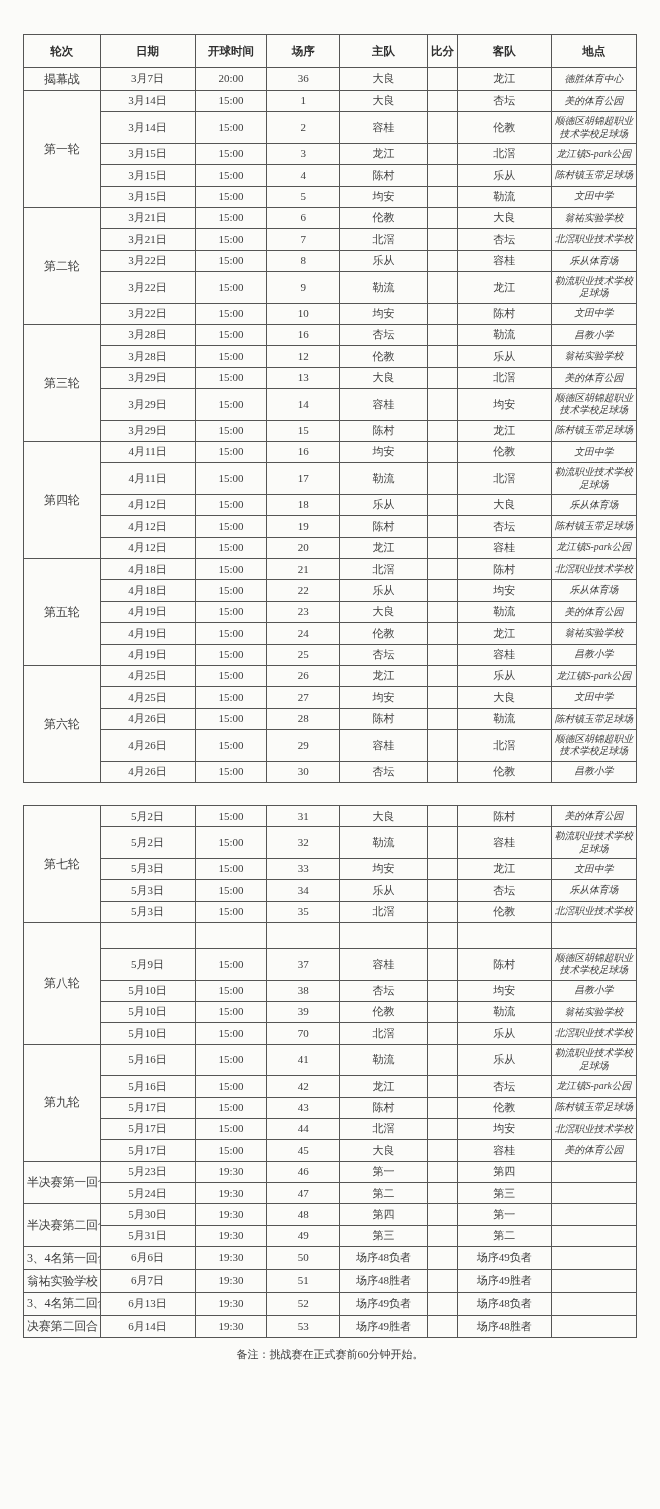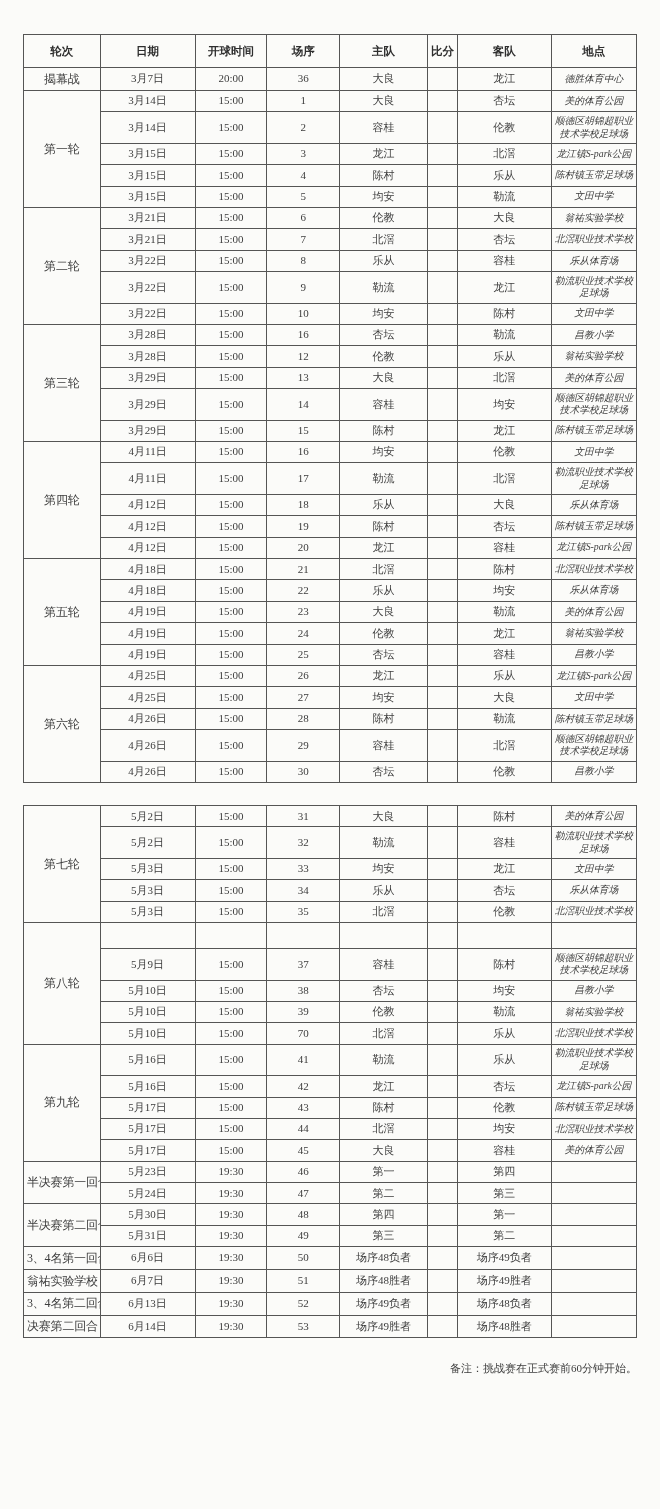--- a/index.html
+++ b/index.html
@@ -58,23 +58,23 @@
     font-size: 9.8px;
     white-space: normal;
     word-break: break-all;
     line-height: 1.3;
     padding: 2.5px 1px;
     font-style: italic;
   }
   tr.empty-row td { height: 26px; }
   .note {
     font-size: 11px;
-    margin-top: 23px;
+    margin-top: 9px;
     color: #3d3d3d;
-    text-align: right;
+    text-align: center;
   }
 </style>
 </head>
 <body>
 
 <div class="page">
 
   <table class="schedule t1">
     <colgroup>
         <col style="width: 12.5%;">

